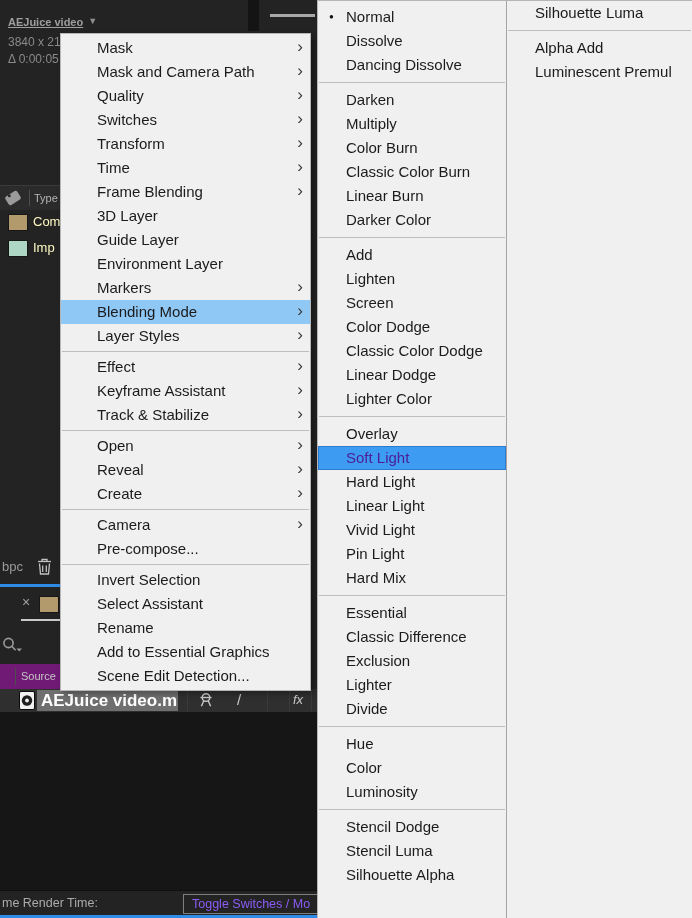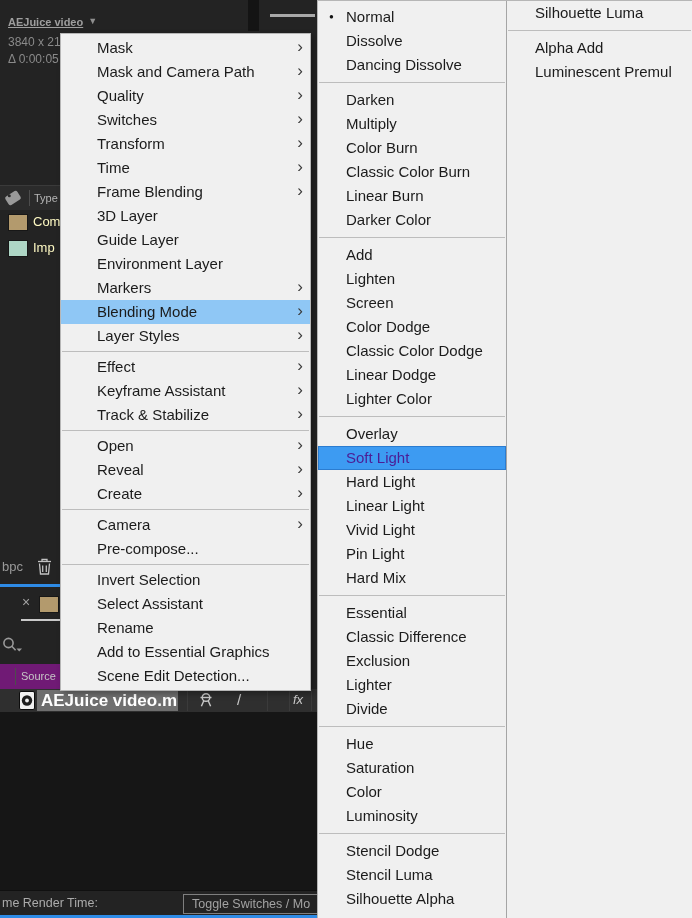--- a/index.html
+++ b/index.html
@@ -48,21 +48,21 @@
   #quality-glyph{left:237px;top:2px;font-size:15px;color:#c9c9c9;}
   #fx-glyph{left:249px;top:3px;font-size:13px;font-style:italic;color:#c9c9c9;margin-left:44px;}
   .cell-div{top:1px;width:1px;height:21px;background:#3b3b3b;position:absolute;}
 
   #timeline-empty{left:0;top:712px;width:317px;height:178px;background:#161616;z-index:1;}
 
   #status-bar{left:0;top:890px;width:317px;height:28px;background:#232323;border-top:1px solid #101010;z-index:1;}
   #render-label{left:2px;top:5px;font-size:12.5px;color:#ababab;white-space:nowrap;}
   #render-value{left:113px;top:22px;font-size:13px;color:#5f5f5f;}
   #toggle-btn{left:183px;top:3px;width:140px;height:20px;border:1px solid #7f7f7f;box-sizing:border-box;}
-  #toggle-btn span{font-size:12.5px;color:#a3a3a3;line-height:18px;padding-left:8px;white-space:nowrap;display:block;}
+  #toggle-btn span{font-size:12.5px;color:#8b5cf6;line-height:18px;padding-left:8px;white-space:nowrap;display:block;}
   #bottom-blue{left:0;top:915px;width:317px;height:3px;z-index:1;}
 
   
   .menu{position:absolute;background:#f0f0f0;box-sizing:border-box;}
   #menu1{
     left:60px;top:33px;width:251px;z-index:10;
     border:1px solid #b6b6b6;padding:2px 0;
     box-shadow:3px 3px 6px rgba(0,0,0,.3);
   }
   #menu2{
@@ -249,21 +249,20 @@
       <div class="mitem"><span class="mlabel">Pin Light</span></div>
       <div class="mitem"><span class="mlabel">Hard Mix</span></div>
       <div class="msep"></div>
       <div class="mitem"><span class="mlabel">Essential</span></div>
       <div class="mitem"><span class="mlabel">Classic Difference</span></div>
       <div class="mitem"><span class="mlabel">Exclusion</span></div>
       <div class="mitem"><span class="mlabel">Lighter</span></div>
       <div class="mitem"><span class="mlabel">Divide</span></div>
       <div class="msep"></div>
       <div class="mitem"><span class="mlabel">Hue</span></div>
-      <div class="mitem"><span class="mlabel">Saturation</span></div>
       <div class="mitem"><span class="mlabel">Color</span></div>
       <div class="mitem"><span class="mlabel">Luminosity</span></div>
       <div class="msep"></div>
       <div class="mitem"><span class="mlabel">Stencil Dodge</span></div>
       <div class="mitem"><span class="mlabel">Stencil Luma</span></div>
       <div class="mitem"><span class="mlabel">Silhouette Alpha</span></div>
     </div>
   <div id="blend-col2">
       <div class="mitem"><span class="mlabel">Silhouette Luma</span></div>
       <div class="msep"></div>

